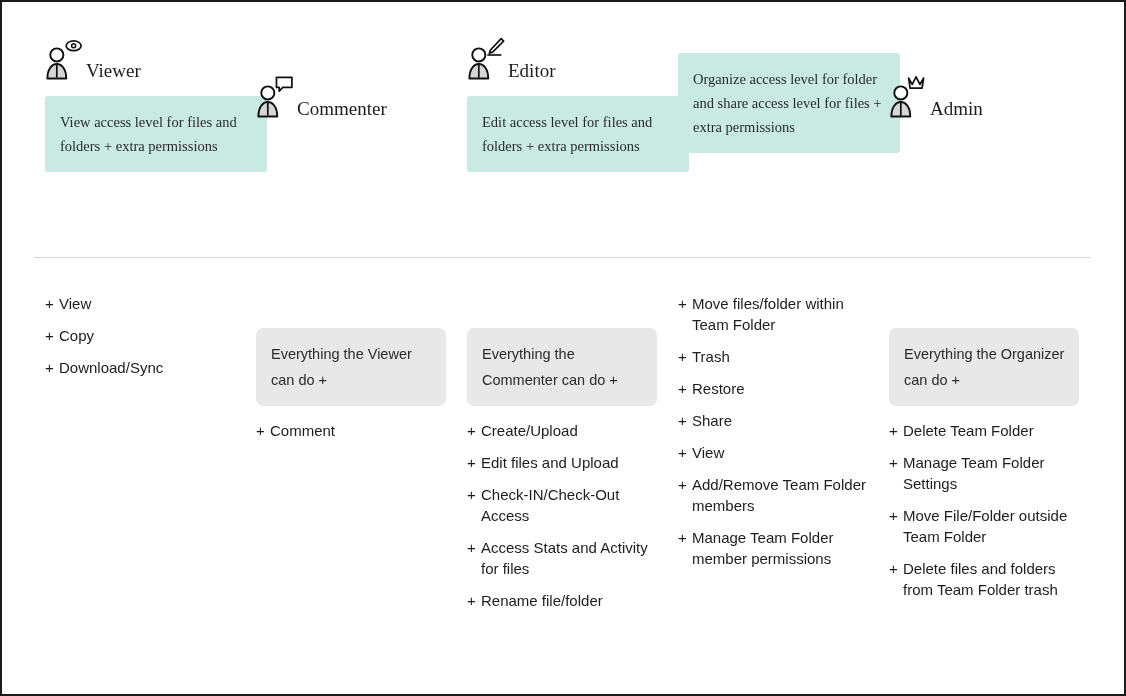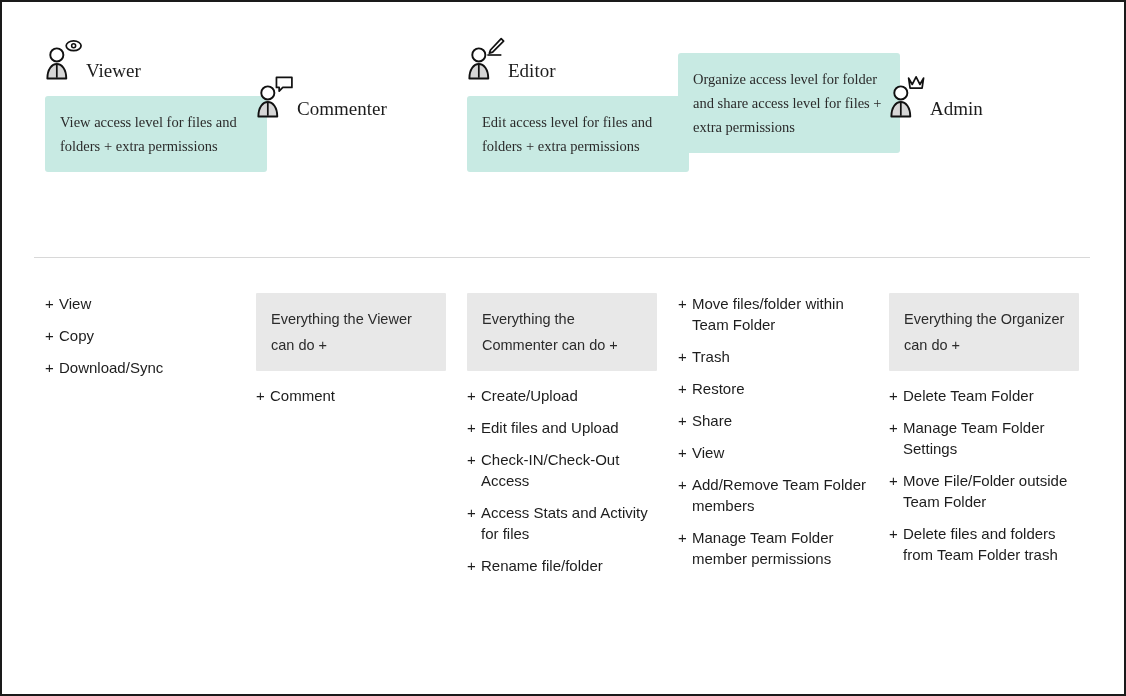--- a/index.html
+++ b/index.html
@@ -103,28 +103,29 @@
     width: 190px;
     margin-right: 21px;
     display: flex;
     flex-direction: column;
     align-items: flex-start;
   }
   .perm-col:last-child { margin-right: 0; }
 
   .inherit-box {
     background: #e8e8e8;
-    border-radius: 1px;
+    border-radius: 7px;
     padding: 13px 14px 13px 15px;
     width: 190px;
     box-sizing: border-box;
     font-size: 14.5px;
     line-height: 26px;
     color: #2b2b2b;
     margin-bottom: 14px;
+    margin-top: 35px;
   }
   .perm-col.no-inherit .perm-list { margin-top: 0; }
 
   .perm-list {
     list-style: none;
     margin: 0;
     padding: 0;
     width: 200px;
   }
   .perm-item {

